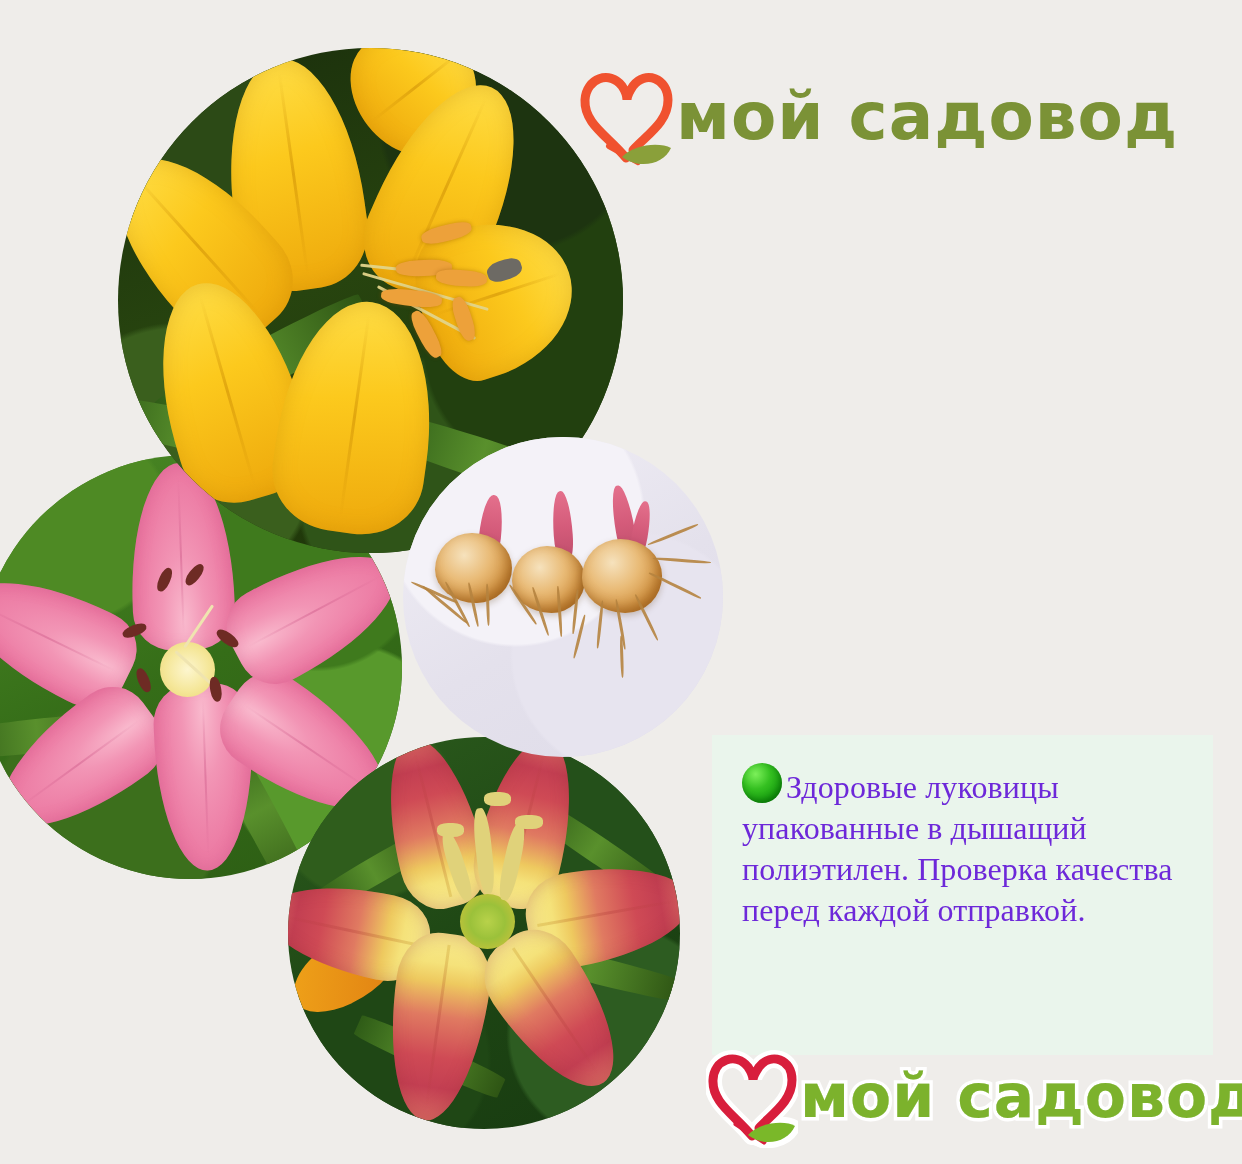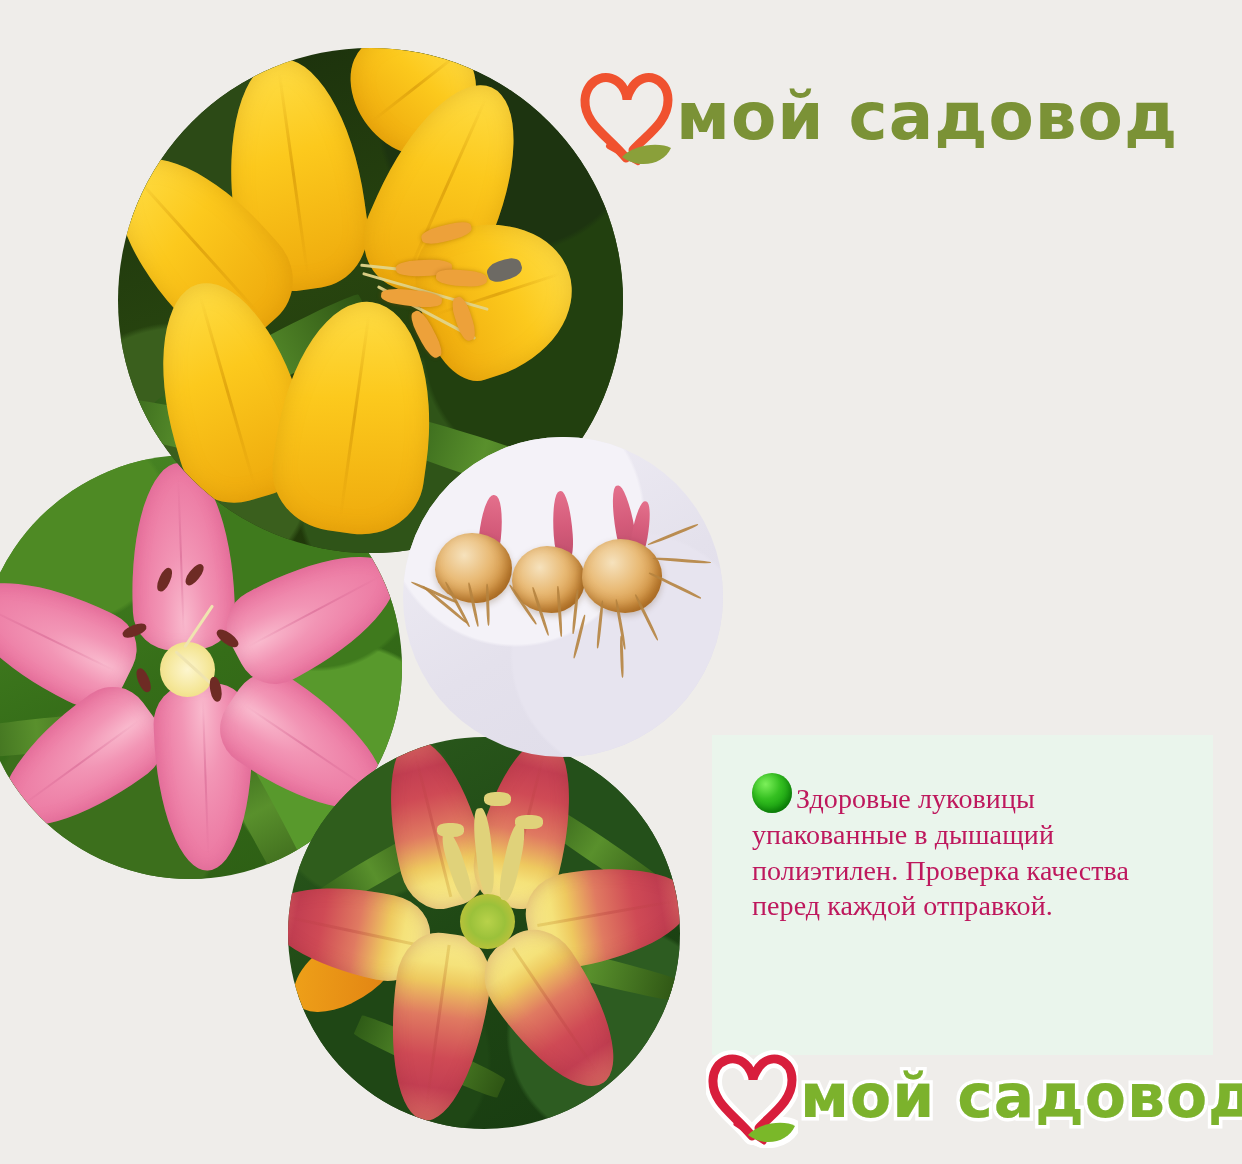--- a/index.html
+++ b/index.html
@@ -196,24 +196,24 @@
     font-size: 45px;
     line-height: 1.24;
     letter-spacing: .2px;
   }
   #panel-healthy {
     left: 712px; top: 735px; width: 501px; height: 320px;
     background: #eaf5ec;
     z-index: 5;
   }
   #panel-healthy .panel-text {
-    margin: 18px;
+    margin: 8px;
     padding: 20px 14px 0 22px;
-    color: #be185d;
-    font-size: 28px;
+    color: #6d28d9;
+    font-size: 32px;
     line-height: 1.28;
     letter-spacing: .1px;
   }
 
   
   .bullet {
     display: inline-block;
     vertical-align: -5px;
     border-radius: 50%;
     margin-right: 4px;

